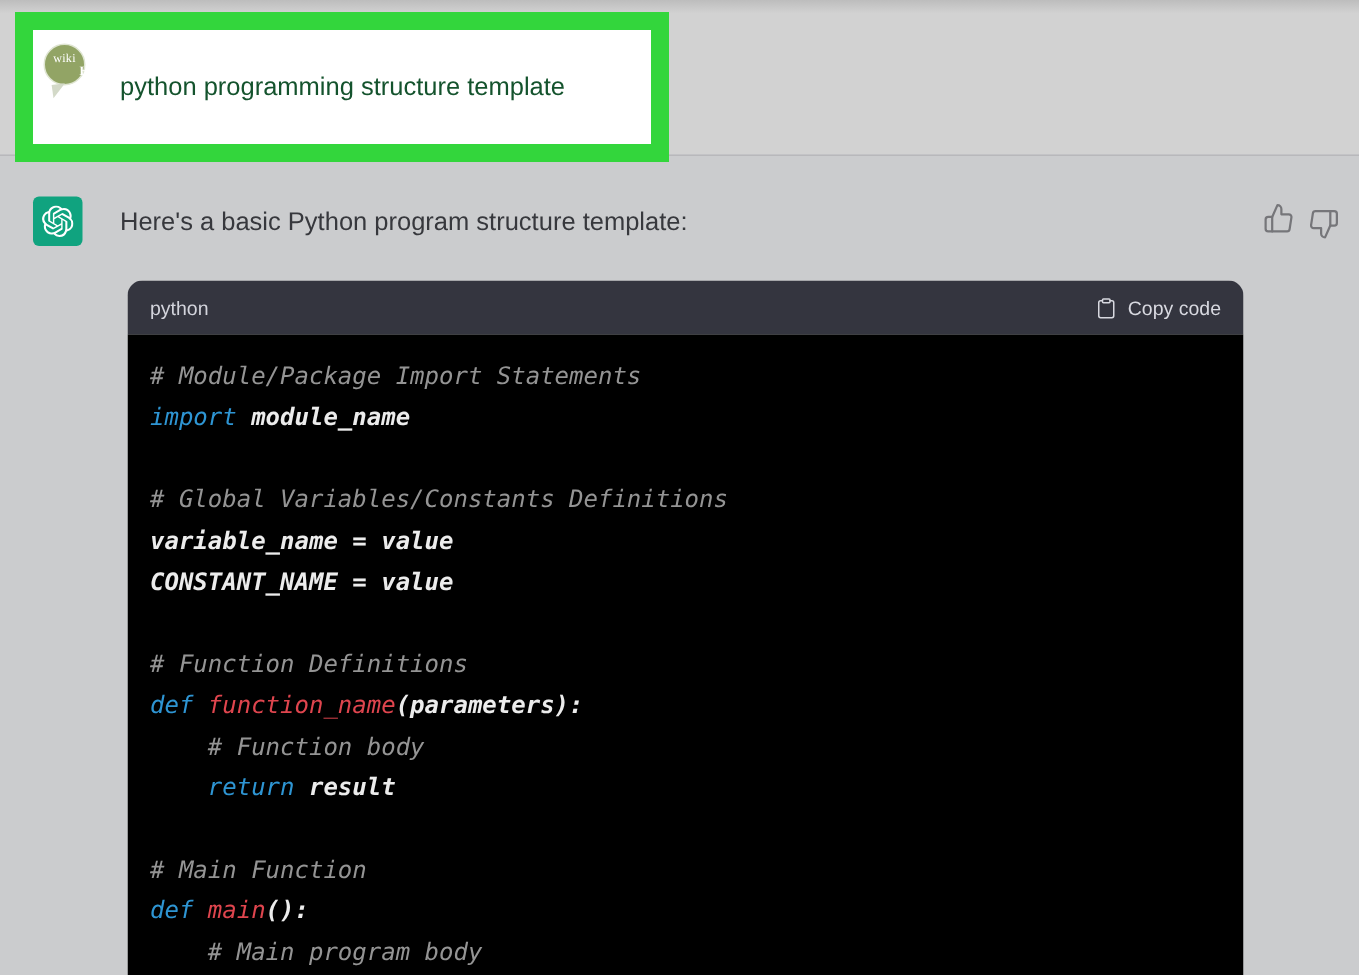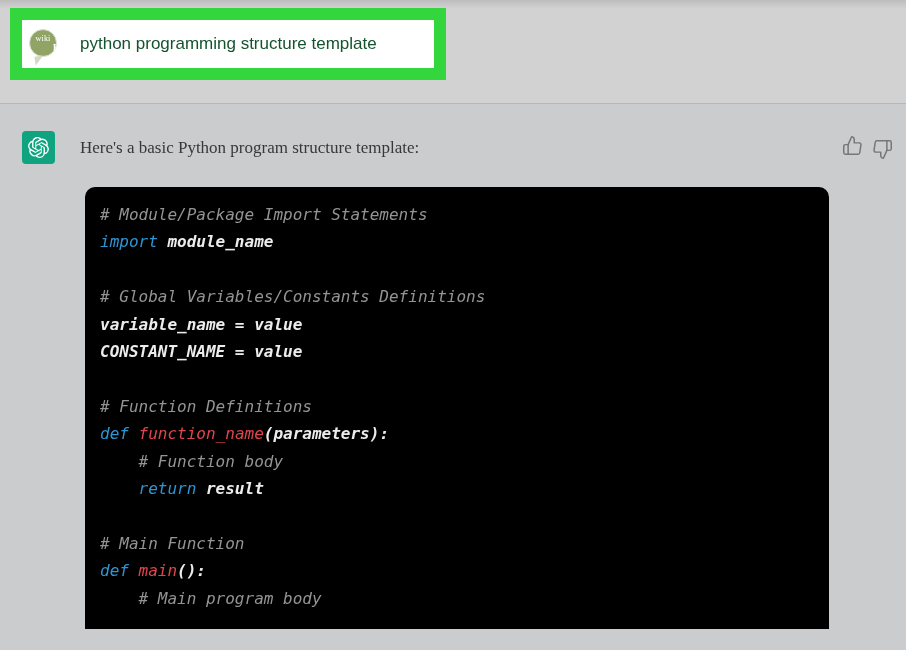--- a/index.html
+++ b/index.html
@@ -9,21 +9,21 @@
     font-family:"Liberation Sans", sans-serif;
     background:var(--bg-bottom,#cbccce);
   }
   
   .user-row {
     position:absolute; top:0; left:0; width:906px; height:104px;
     background:linear-gradient(#bdbdbd 0px, var(--bg-top,#d2d2d2) 9px);
     border-bottom:1px solid #b8b8bb;
   }
   .highlight-box {
-    position:absolute; left:10px; top:8px; width:436px; height:72px;
+    position:absolute; left:10px; top:8px; width:436px; height:100px;
     background:var(--highlight-green,#33d63c);
   }
   .user-card {
     position:absolute; left:12px; top:12px; right:12px; bottom:12px;
     background:#ffffff; display:flex; align-items:center;
   }
   .wh-avatar { position:absolute; left:7px; top:9px; width:30px; height:36px; }
   .wh-circle {
     width:28px; height:28px; border-radius:50%;
     background:#92a465; border:1.5px solid #dfe5d2;
@@ -39,21 +39,21 @@
   }
   .user-text { margin-left:58px; font-size:17px; color:#14532d; }
 
   
   .gpt-avatar {
     position:absolute; left:22px; top:131px; width:33px; height:33px;
     border-radius:4px; background:var(--assistant-avatar-green,#10a37f);
     display:flex; align-items:center; justify-content:center;
   }
   .gpt-avatar svg { width:21px; height:21px; fill:#ffffff; }
-  .assistant-text { position:absolute; left:80px; top:138px; font-size:17px; color:#37383d;font-family:Liberation Serif, serif; }
+  .assistant-text { position:absolute; left:80px; top:138px; font-size:17px; color:#37383d; }
   .thumb {
     position:absolute; width:21px; height:21px; color:#76767a;
     background:none; border:none; cursor:pointer; padding:0;
   }
   .thumb svg { width:100%; height:100%; stroke:currentColor; fill:none;
     stroke-width:1.7; stroke-linecap:round; stroke-linejoin:round; }
   .thumb-up   { left:842px; top:135px; }
   .thumb-down { left:872px; top:139px; }
   .thumb-down svg { transform:rotate(180deg); }
 
@@ -122,16 +122,26 @@
     </svg>
   </button>
   <button class="thumb thumb-down">
     <svg viewBox="0 0 24 24">
       <path d="M14 9V5a3 3 0 0 0-3-3l-4 9v11h11.28a2 2 0 0 0 2-1.7l1.38-9a2 2 0 0 0-2-2.3z"></path>
       <path d="M7 22H4a2 2 0 0 1-2-2v-7a2 2 0 0 1 2-2h3"></path>
     </svg>
   </button>
 
   <div class="code-block">
+    <div class="code-header">
+      <span class="code-lang">python</span>
+      <button class="copy-btn">
+        <svg viewBox="0 0 24 24">
+          <path d="M16 4h2a2 2 0 0 1 2 2v14a2 2 0 0 1-2 2H6a2 2 0 0 1-2-2V6a2 2 0 0 1 2-2h2"></path>
+          <rect x="8" y="2" width="8" height="4" rx="1" ry="1"></rect>
+        </svg>
+        <span>Copy code</span>
+      </button>
+    </div>
     <div class="code-body"><div class="code-line"><span class="tok-comment"># Module/Package Import Statements</span></div><div class="code-line"><span class="tok-keyword">import</span><span class="tok-plain"> module_name</span></div><div class="code-line">&nbsp;</div><div class="code-line"><span class="tok-comment"># Global Variables/Constants Definitions</span></div><div class="code-line"><span class="tok-plain">variable_name = value</span></div><div class="code-line"><span class="tok-plain">CONSTANT_NAME = value</span></div><div class="code-line">&nbsp;</div><div class="code-line"><span class="tok-comment"># Function Definitions</span></div><div class="code-line"><span class="tok-keyword">def</span><span class="tok-plain"> </span><span class="tok-func">function_name</span><span class="tok-plain">(parameters):</span></div><div class="code-line"><span class="tok-comment">    # Function body</span></div><div class="code-line"><span class="tok-plain">    </span><span class="tok-keyword">return</span><span class="tok-plain"> result</span></div><div class="code-line">&nbsp;</div><div class="code-line"><span class="tok-comment"># Main Function</span></div><div class="code-line"><span class="tok-keyword">def</span><span class="tok-plain"> </span><span class="tok-func">main</span><span class="tok-plain">():</span></div><div class="code-line"><span class="tok-comment">    # Main program body</span></div></div>
   </div>
 
 </div>
 
 </body></html>

